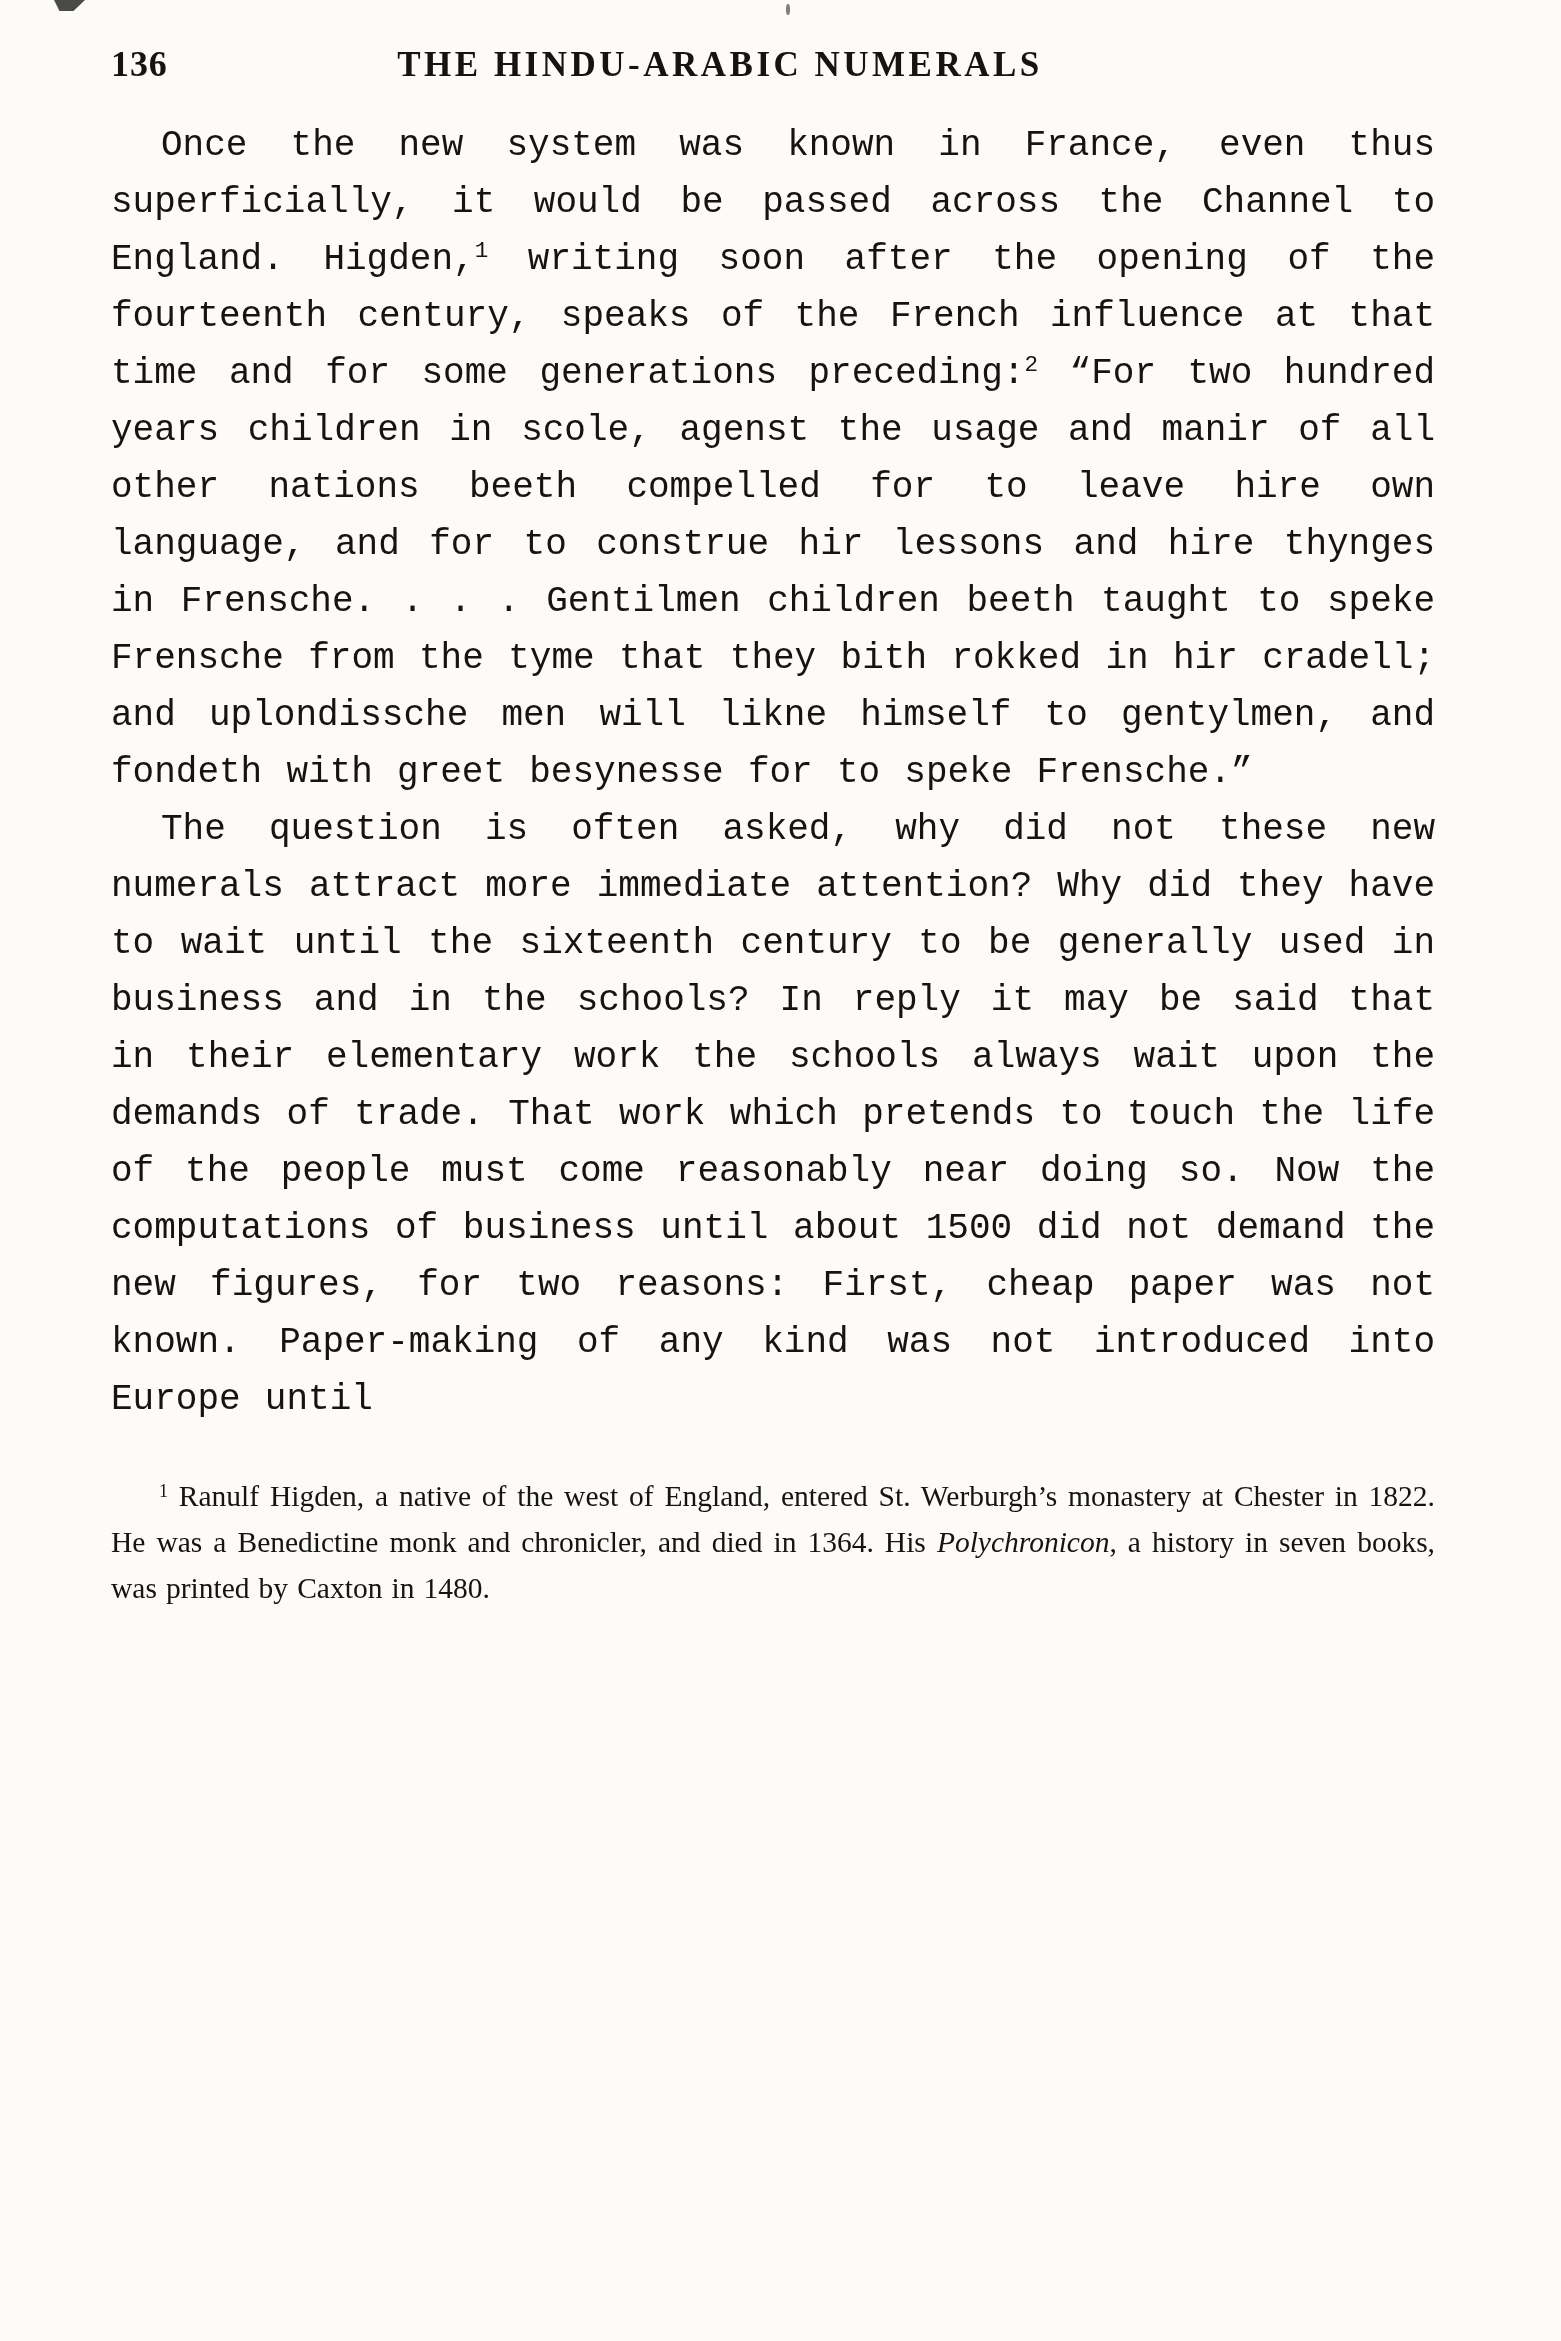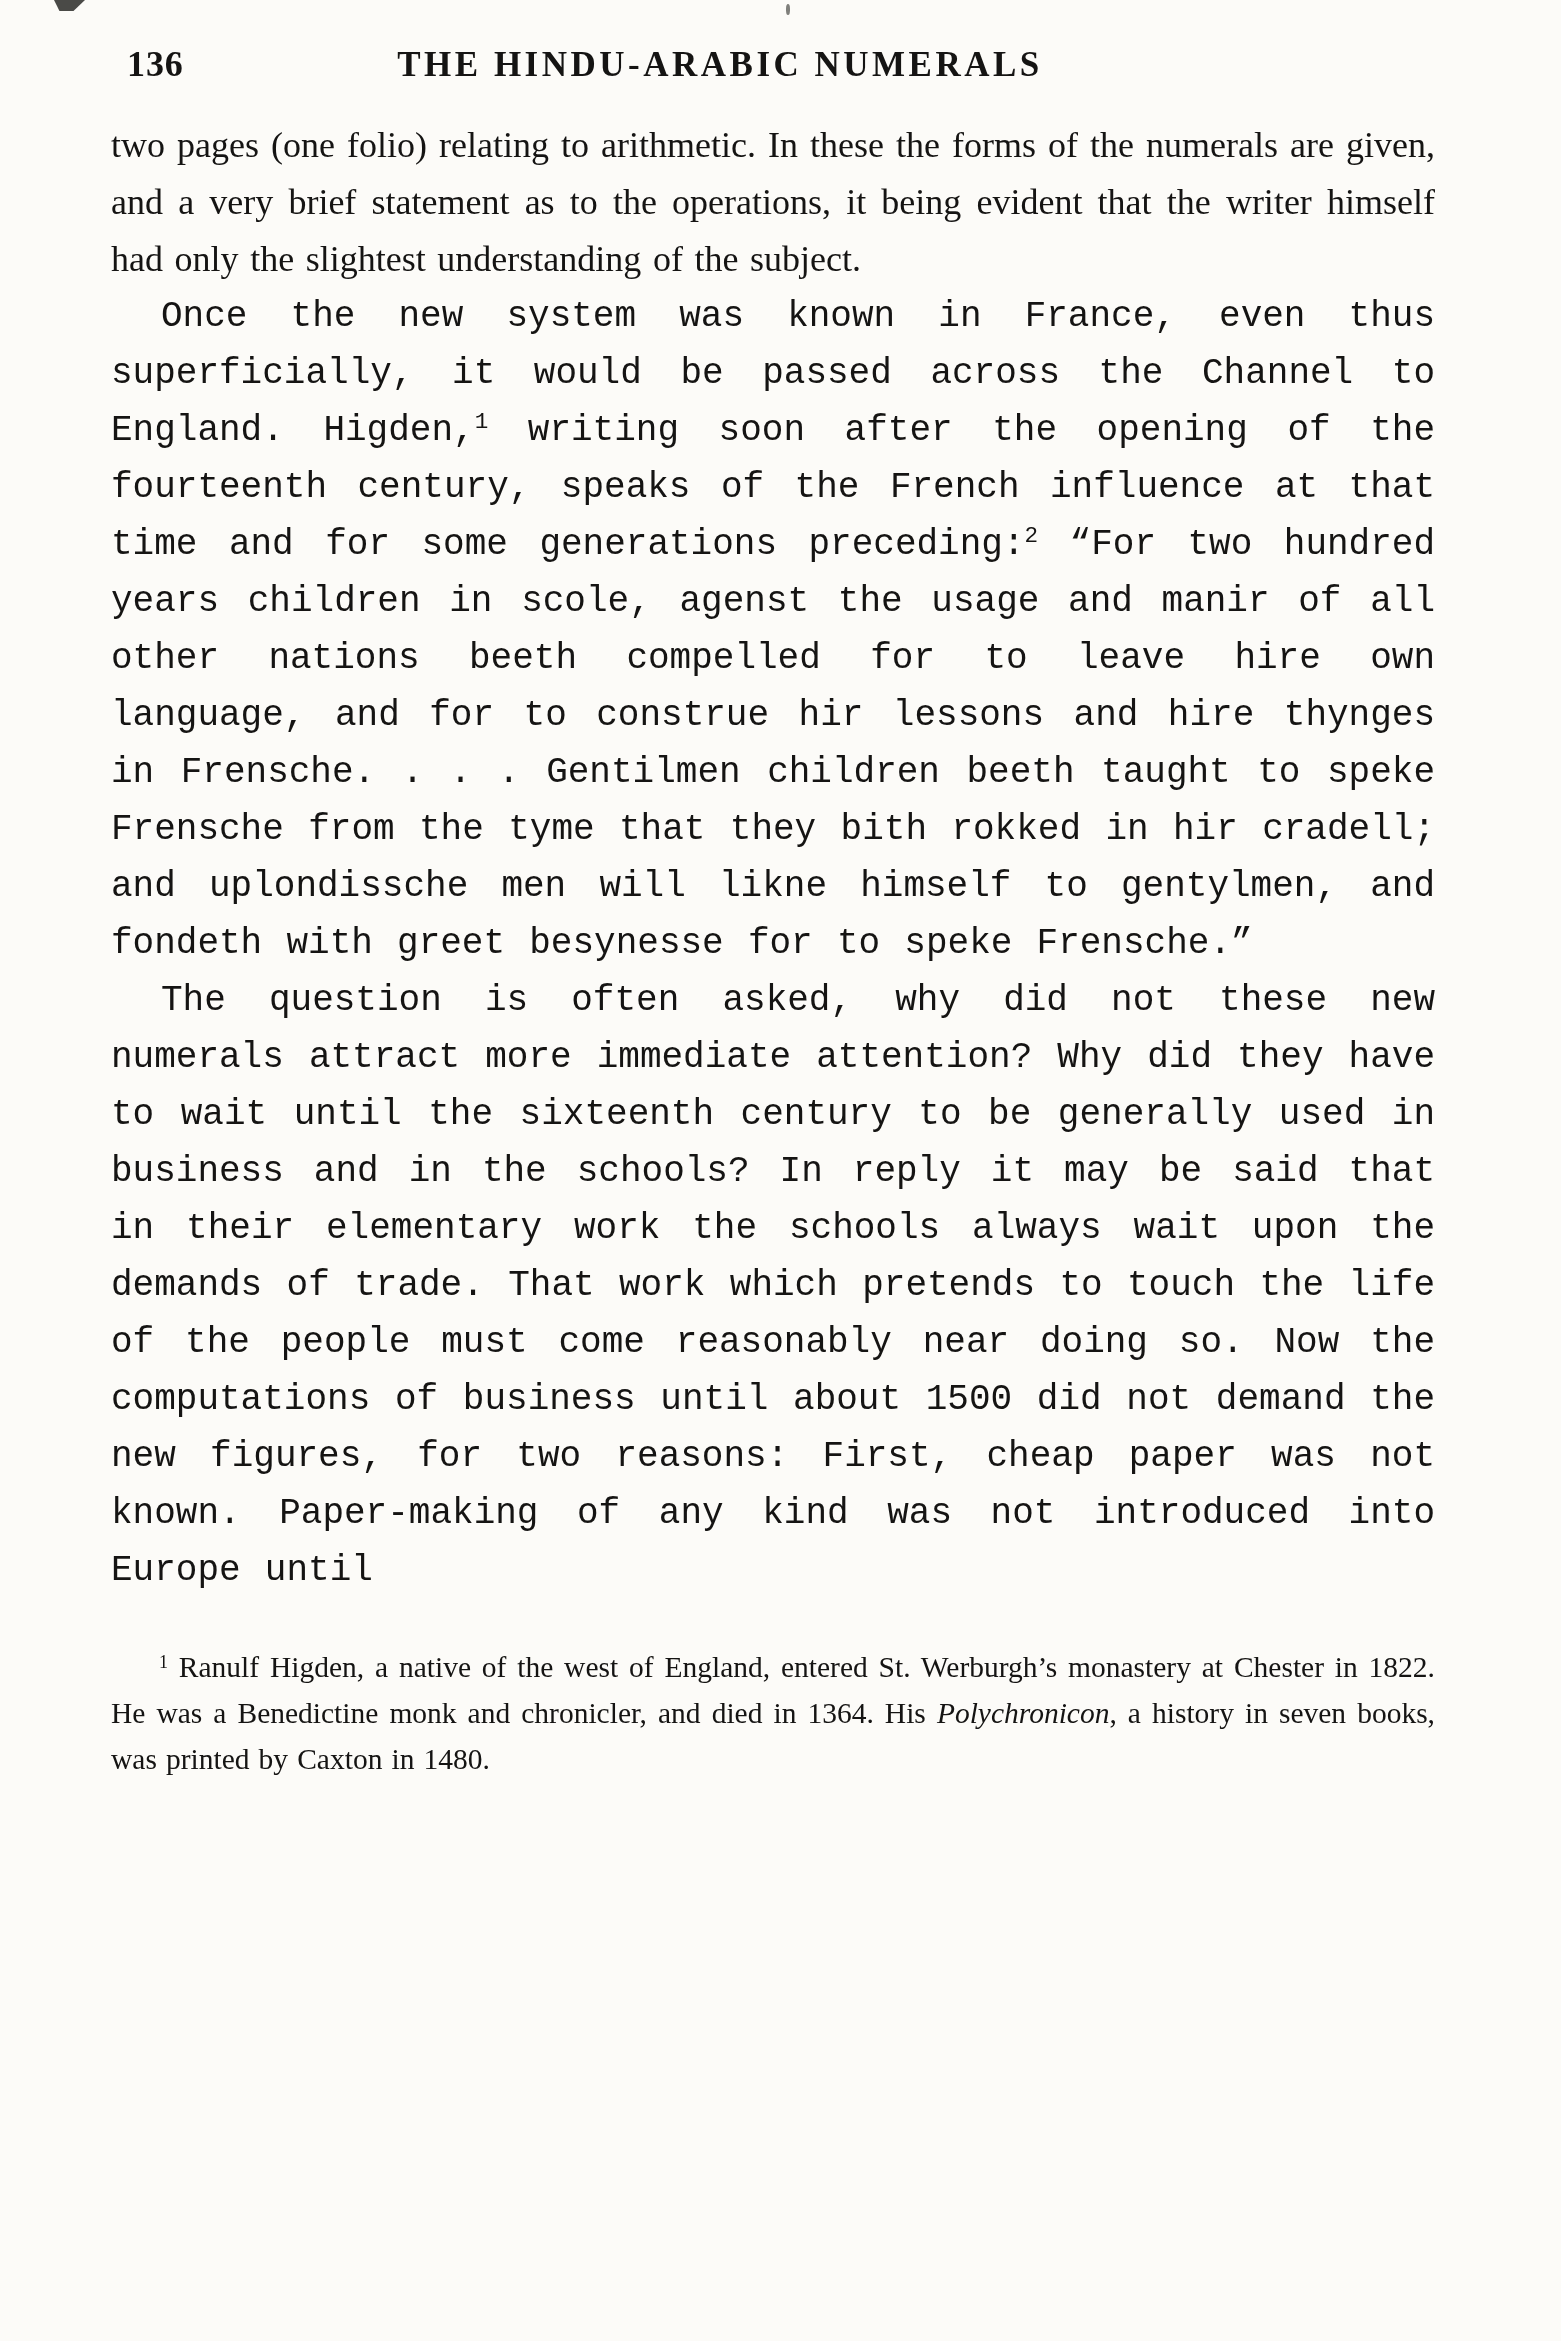--- a/index.html
+++ b/index.html
@@ -19,21 +19,21 @@
     overflow: hidden;
   }
   
   .header {
     position: relative;
     height: 50px;
     margin-bottom: 24px;
   }
   .pagenum {
     position: absolute;
-    left: 16px;
+    left: 0;
     top: 0;
     font-size: 36px;
     font-weight: bold;
     letter-spacing: 0.9px;
   }
   .running-title {
     position: absolute;
     left: 46%;
     top: 1.7px;
     transform: translateX(-50%);
@@ -105,21 +105,20 @@
   <div class="artifact-corner"></div>
   <div class="artifact-dot"></div>
 
   <div class="header">
     <span class="pagenum">136</span>
     <span class="running-title">THE HINDU-ARABIC NUMERALS</span>
   </div>
 
   <div class="body-text">
 
-    <p class="para"><span>two pages (one folio) relating to arithmetic. In these the forms of the numerals are given, and a very brief statement as to the operations, it being evident that the writer himself had only the slightest understanding of the subject.</span></p>
 
     <p class="para indent"><span>Once the new system was known in France, even thus superficially, it would be passed across the Channel to England. Higden,</span><sup class="fnref">1</sup><span> writing soon after the opening of the fourteenth century, speaks of the French influence at that time and for some generations preceding:</span><sup class="fnref">2</sup><span> “For two hundred years children in scole, agenst the usage and manir of all other nations beeth compelled for to leave hire own language, and for to construe hir lessons and hire thynges in Frensche. . . . Gentilmen children beeth taught to speke Frensche from the tyme that they bith rokked in hir cradell; and uplondissche men will likne himself to gentylmen, and fondeth with greet besynesse for to speke Frensche.”</span></p>
 
     <p class="para indent"><span>The question is often asked, why did not these new numerals attract more immediate attention? Why did they have to wait until the sixteenth century to be generally used in business and in the schools? In reply it may be said that in their elementary work the schools always wait upon the demands of trade. That work which pretends to touch the life of the people must come reasonably near doing so. Now the computations of business until about 1500 did not demand the new figures, for two reasons: First, cheap paper was not known. Paper-making of any kind was not introduced into Europe until</span></p>
 
   </div>
 
   <div class="footnotes">
 
     <p class="footnote"><sup class="fnmark">1</sup><span> Ranulf Higden, a native of the west of England, entered St. Werburgh’s monastery at Chester in 1822. He was a Benedictine monk and chronicler, and died in 1364. His </span><i class="worktitle">Polychronicon</i><span>, a history in seven books, was printed by Caxton in 1480.</span></p>

